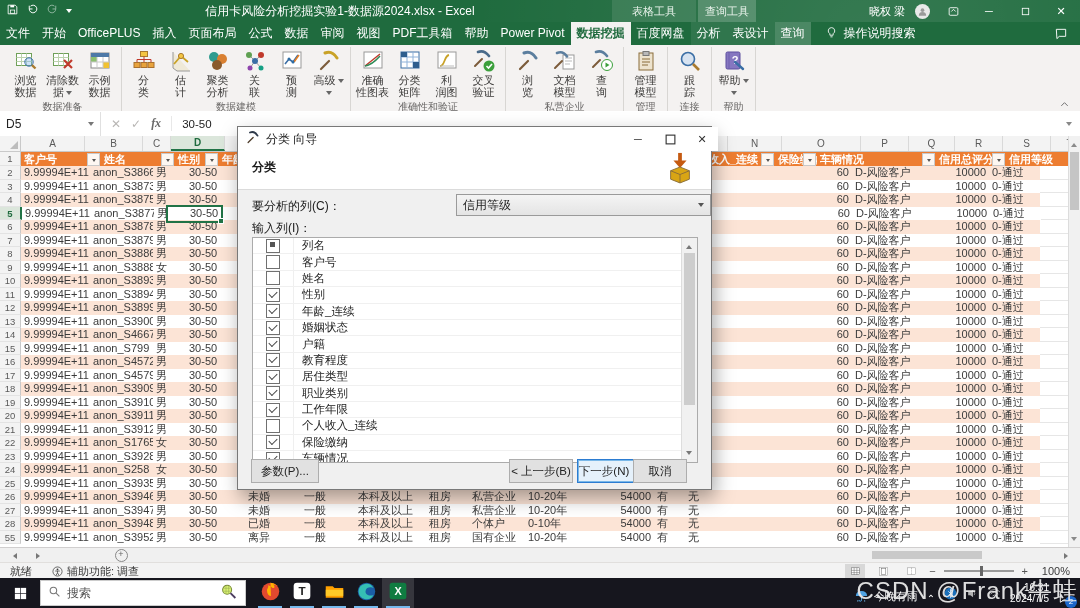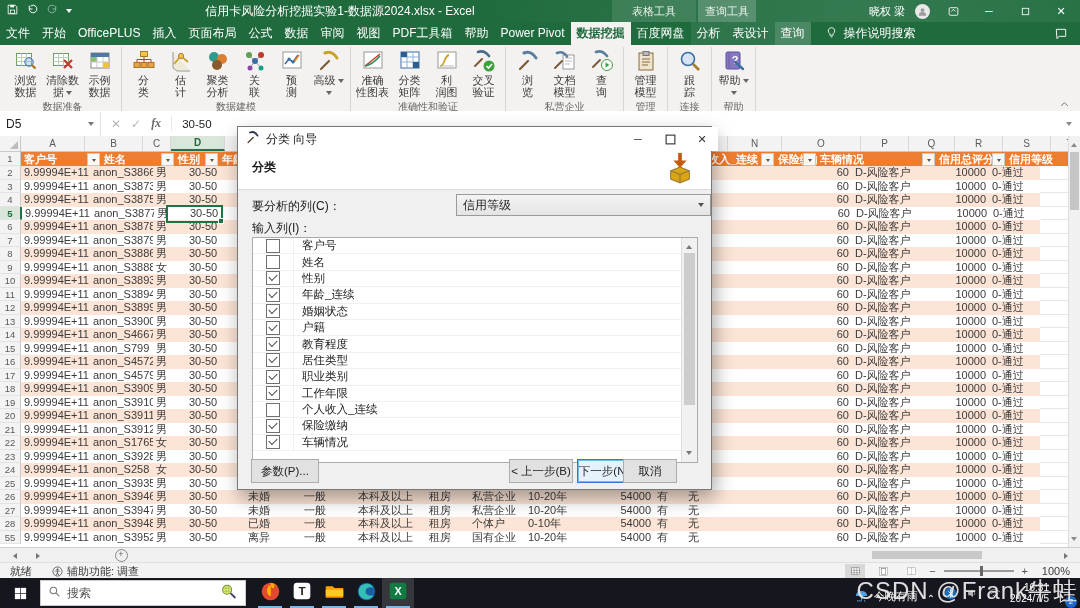--- a/index.html
+++ b/index.html
@@ -1175,20 +1175,28 @@
     <div id="dlg-analyze-label">要分析的列(C)：</div>
     <div id="dlg-combo">
       <span>信用等级</span>
       <span class="car d"></span>
     </div>
     <div id="dlg-input-label">输入列(I)：</div>
     <div id="dlg-list">
       <div id="dlg-list-rows">
           <div class="lrow">
             <div class="lchk">
+              <span class="cb">
+                <span class="mix"></span>
+              </span>
+            </div>
+            <div class="lname">列名</div>
+          </div>
+          <div class="lrow">
+            <div class="lchk">
               <span class="cb"></span>
             </div>
             <div class="lname">客户号</div>
           </div>
           <div class="lrow">
             <div class="lchk">
               <span class="cb"></span>
             </div>
             <div class="lname">姓名</div>
           </div>
@@ -1281,21 +1289,21 @@
         </div>
       <div id="dlg-lscroll">
         <span class="car u" style="position:absolute;left:4px;top:4px"></span>
         <div class="vthumb"></div>
         <span class="car d" style="position:absolute;left:4px;bottom:4px"></span>
       </div>
     </div>
     <div class="dbtn" style="left:13px;width:66px">参数(P)...</div>
     <div class="dbtn" style="left:271px;width:62px">&lt; 上一步(B)</div>
     <div class="dbtn next" style="left:339px;width:62px">下一步(N) &gt;</div>
-    <div class="dbtn" style="left:385px;width:52px">取消</div>
+    <div class="dbtn" style="left:395px;width:52px">取消</div>
   </div>
 
   <div id="sheettabs" class="abs">
     <span class="nav">
         <span class="car l"></span>
       </span>
     <span class="nav">
         <span class="car r"></span>
       </span>
     <span style="width:58px"></span>

